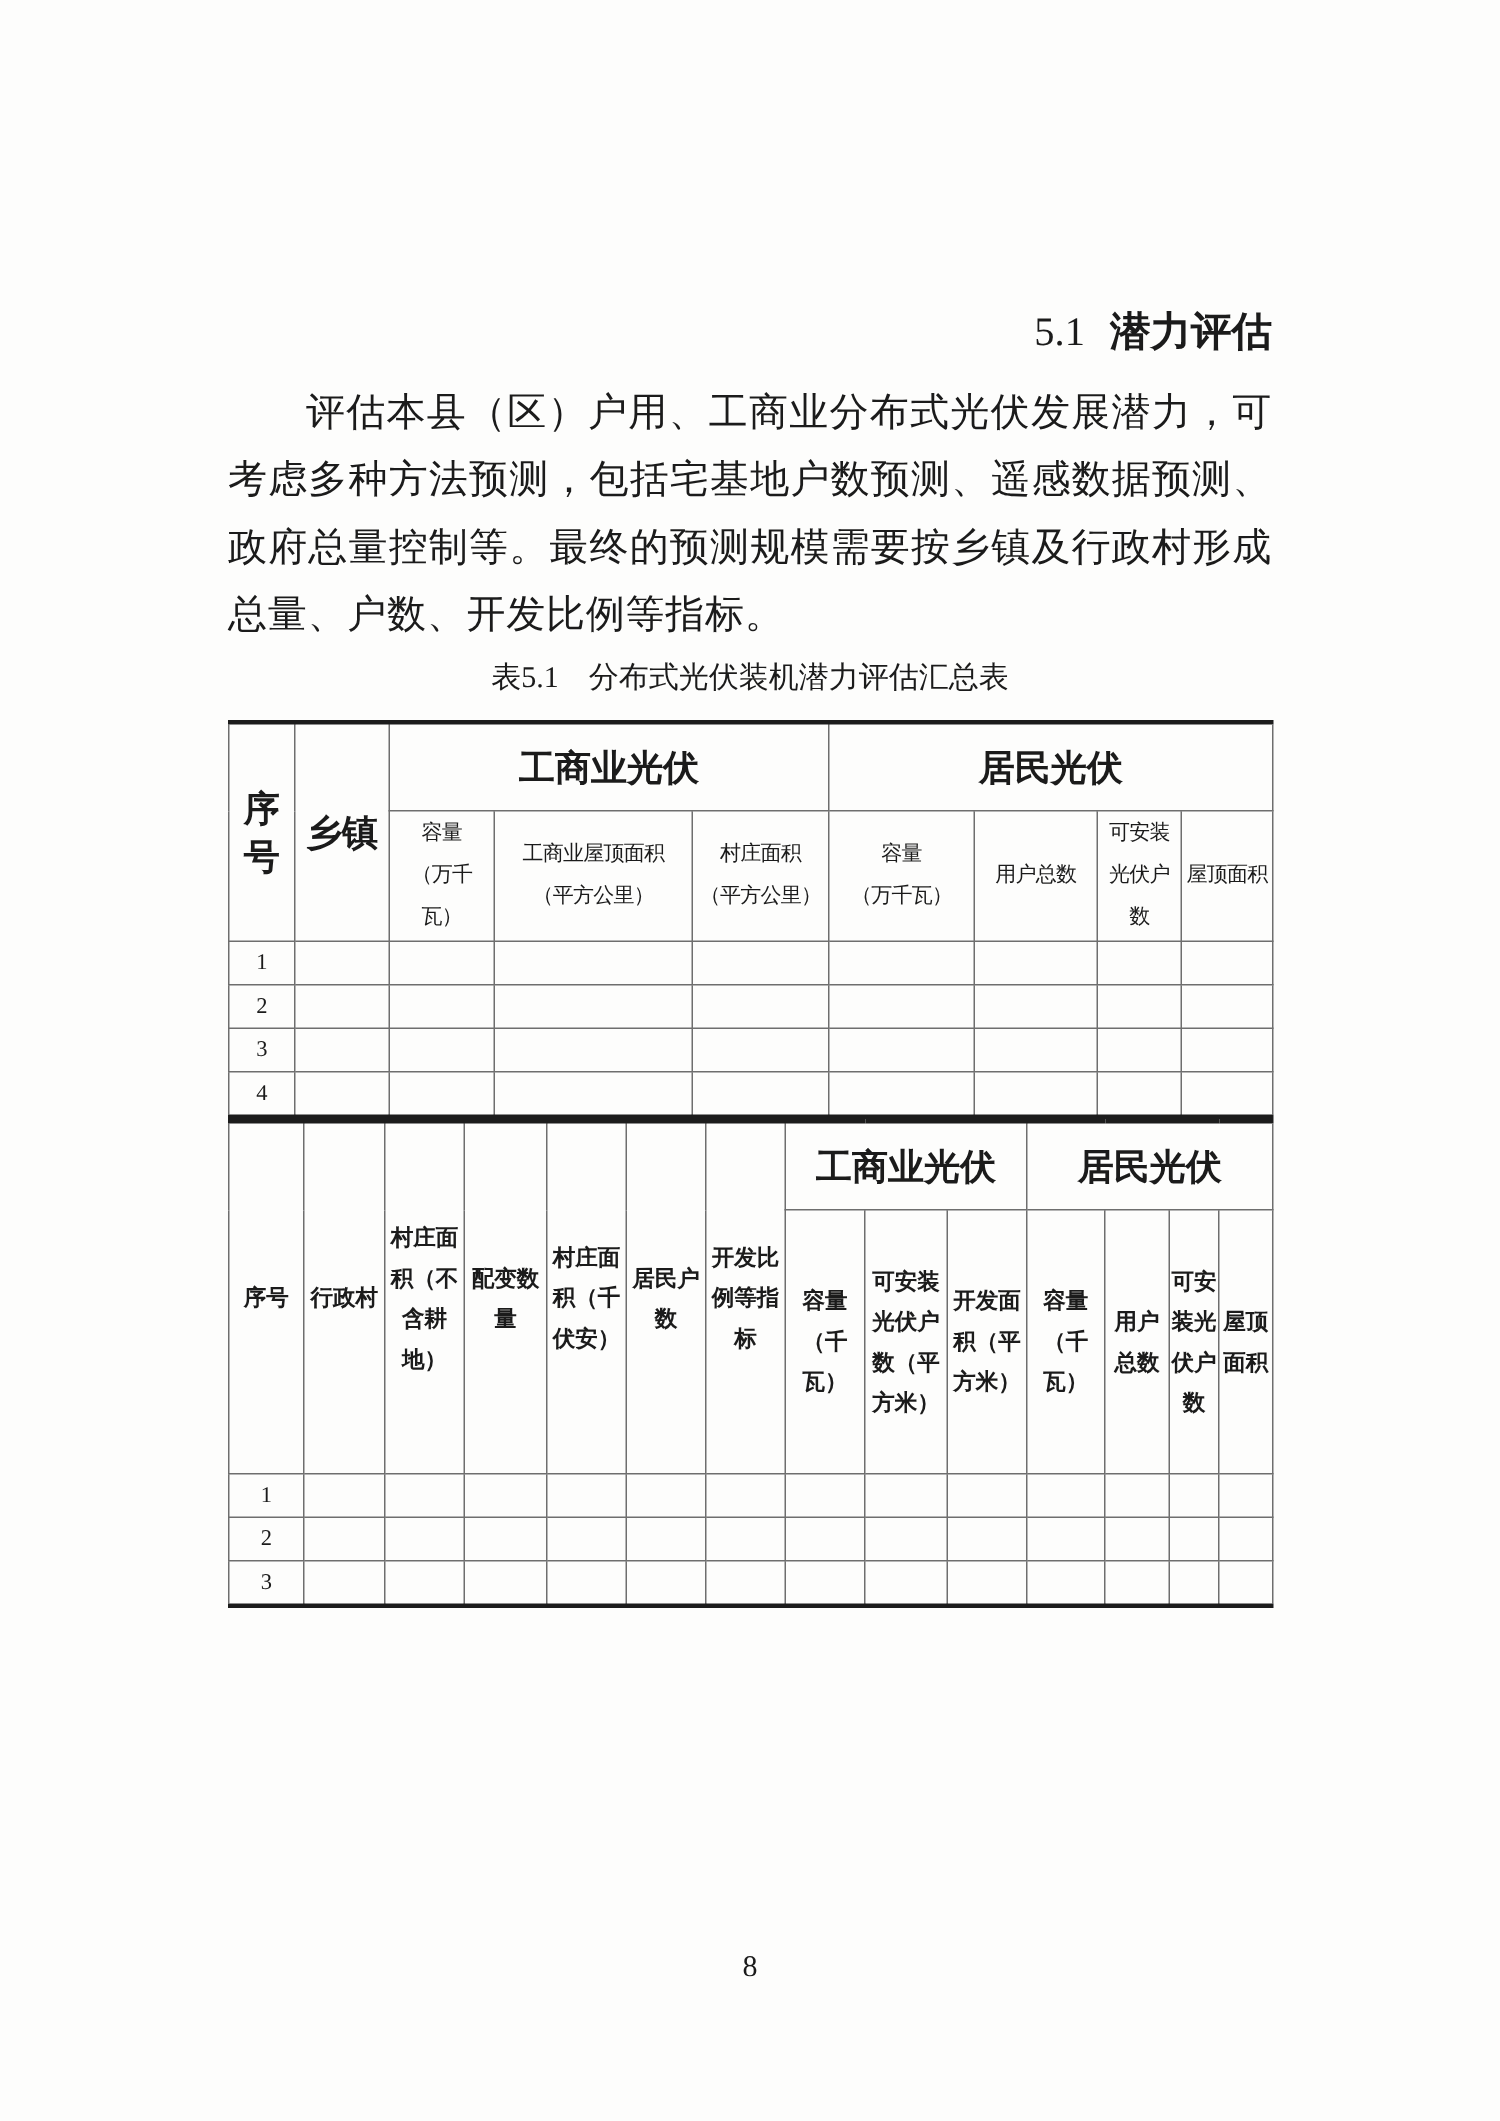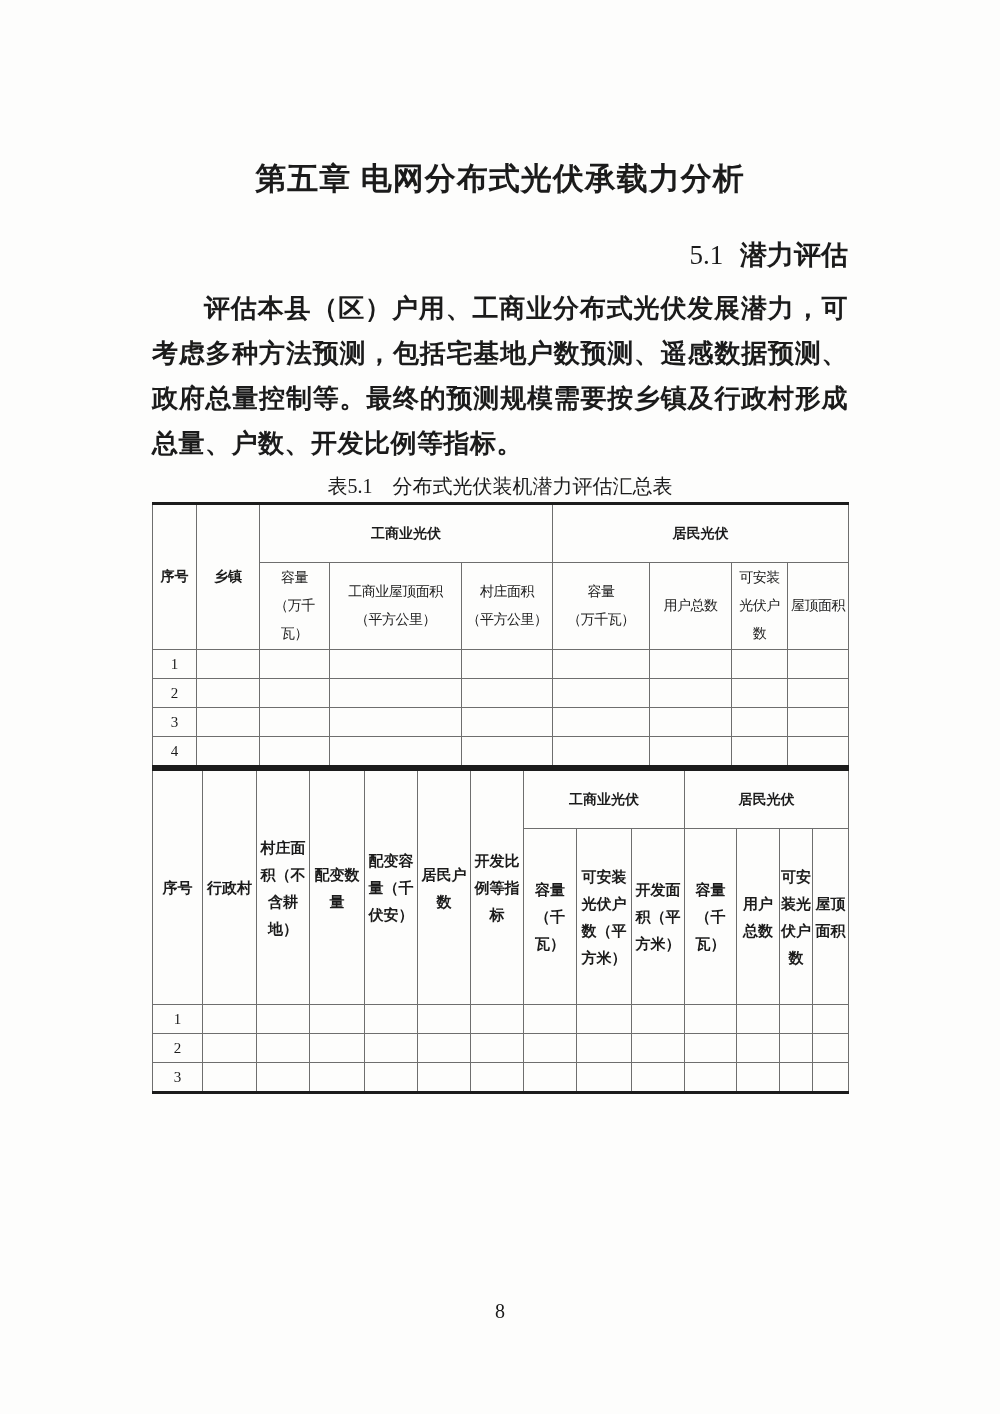--- a/index.html
+++ b/index.html
@@ -11,55 +11,54 @@
   }
   h1.chapter {
     margin:0; text-align:center; font-size:31px; line-height:34px;
     font-family:"Liberation Sans", sans-serif; font-weight:700; letter-spacing:1px;
   }
   h2.section { margin:44px 0 0 0; font-size:27px; line-height:30px; font-weight:400;text-align:right; }
   h2.section .sec-num { font-family:"Liberation Serif", serif; font-weight:400; }
   h2.section .sec-title { font-family:"Liberation Sans", sans-serif; font-weight:700; margin-left:10px; }
   p.bodytext {
     margin:16px 0 0 0; font-size:26px; line-height:45px;
-    text-align:justify; text-indent:2em; letter-spacing:0.5px;font-weight:bold;
+    text-align:justify; text-indent:2em; letter-spacing:0.5px;
   }
-  p.caption { margin:9px 0 5px 0; text-align:center; font-size:20px; line-height:22px; }
+  p.caption { margin:9px 0 17px 0; text-align:center; font-size:20px; line-height:22px; }
   p.caption2 { margin:20px 0 5px 0; }
 
   table.t { border-collapse:collapse; table-layout:fixed; width:696px;
     border-top:3px solid #1c1c1c; border-bottom:3px solid #1c1c1c; }
   .t th, .t td { border:1px solid #6e6e6e; padding:0 1px; vertical-align:middle;
     text-align:center; overflow:hidden; font-weight:400; }
 
   
   .t1 .h1r th { height:57px; }
   .t1 .h2r th { height:86px; }
-  .hei { font-family:"Liberation Sans", sans-serif; font-weight:700 !important; font-size:14px; }
+  .hei { font-family:"Liberation Sans", sans-serif; font-weight:700 !important; font-size:24px; }
   .t1sub { font-family:"Liberation Serif", serif; font-size:14px; letter-spacing:-0.5px; line-height:2; }
   .br { white-space:pre-line;margin-top:24px; }
   .jst { text-align:justify; text-justify:inter-character; }
   .numcell { font-family:"Liberation Serif", serif; font-size:15px; }
   .drow td { height:28px; }
 
   
   .t2 .h1r th { height:57px; }
   .t2 .h2r th { height:175px; }
   .t2sub { font-family:"Liberation Sans", sans-serif; font-weight:700 !important;
     font-size:15px; line-height:1.8; }
 
   .pageno { position:absolute; top:1300px; left:0; width:1000px; text-align:center;
     font-size:20px; font-family:"Liberation Serif", serif; }
 </style>
 </head>
 <body>
 
 <div class="page">
 
-  <h1 class="chapter">第五章 电网分布式光伏承载力分析</h1>
 
   <h2 class="section">
     <span class="sec-num">5.1</span>
     <span class="sec-title">潜力评估</span>
   </h2>
 
   <p class="bodytext">评估本县（区）户用、工商业分布式光伏发展潜力，可考虑多种方法预测，包括宅基地户数预测、遥感数据预测、政府总量控制等。最终的预测规模需要按乡镇及行政村形成总量、户数、开发比例等指标。</p>
 
   <p class="caption">表5.1　分布式光伏装机潜力评估汇总表</p>
 
@@ -159,21 +158,21 @@
         <col style="width:43px">
       <col style="width:33px">
         <col style="width:36px">
     </colgroup>
     <tbody>
         <tr class="h1r">
       <th rowspan="2" class="t2sub">序号</th>
       <th rowspan="2" class="t2sub">行政村</th>
       <th rowspan="2" class="t2sub">村庄面积（不含耕地）</th>
       <th rowspan="2" class="t2sub">配变数量</th>
-      <th rowspan="2" class="t2sub">配变容量（千伏安）</th>
+      <th rowspan="2" class="t2sub">村庄面积（千伏安）</th>
       <th rowspan="2" class="t2sub">居民户数</th>
       <th rowspan="2" class="t2sub">开发比例等指标</th>
       <th colspan="3" class="hei">工商业光伏</th>
       <th colspan="4" class="hei">居民光伏</th>
     </tr>
     <tr class="h2r">
       <th class="t2sub">容量（千瓦）</th>
       <th class="t2sub">可安装光伏户数（平方米）</th>
       <th class="t2sub">开发面积（平方米）</th>
       <th class="t2sub">容量（千瓦）</th>

